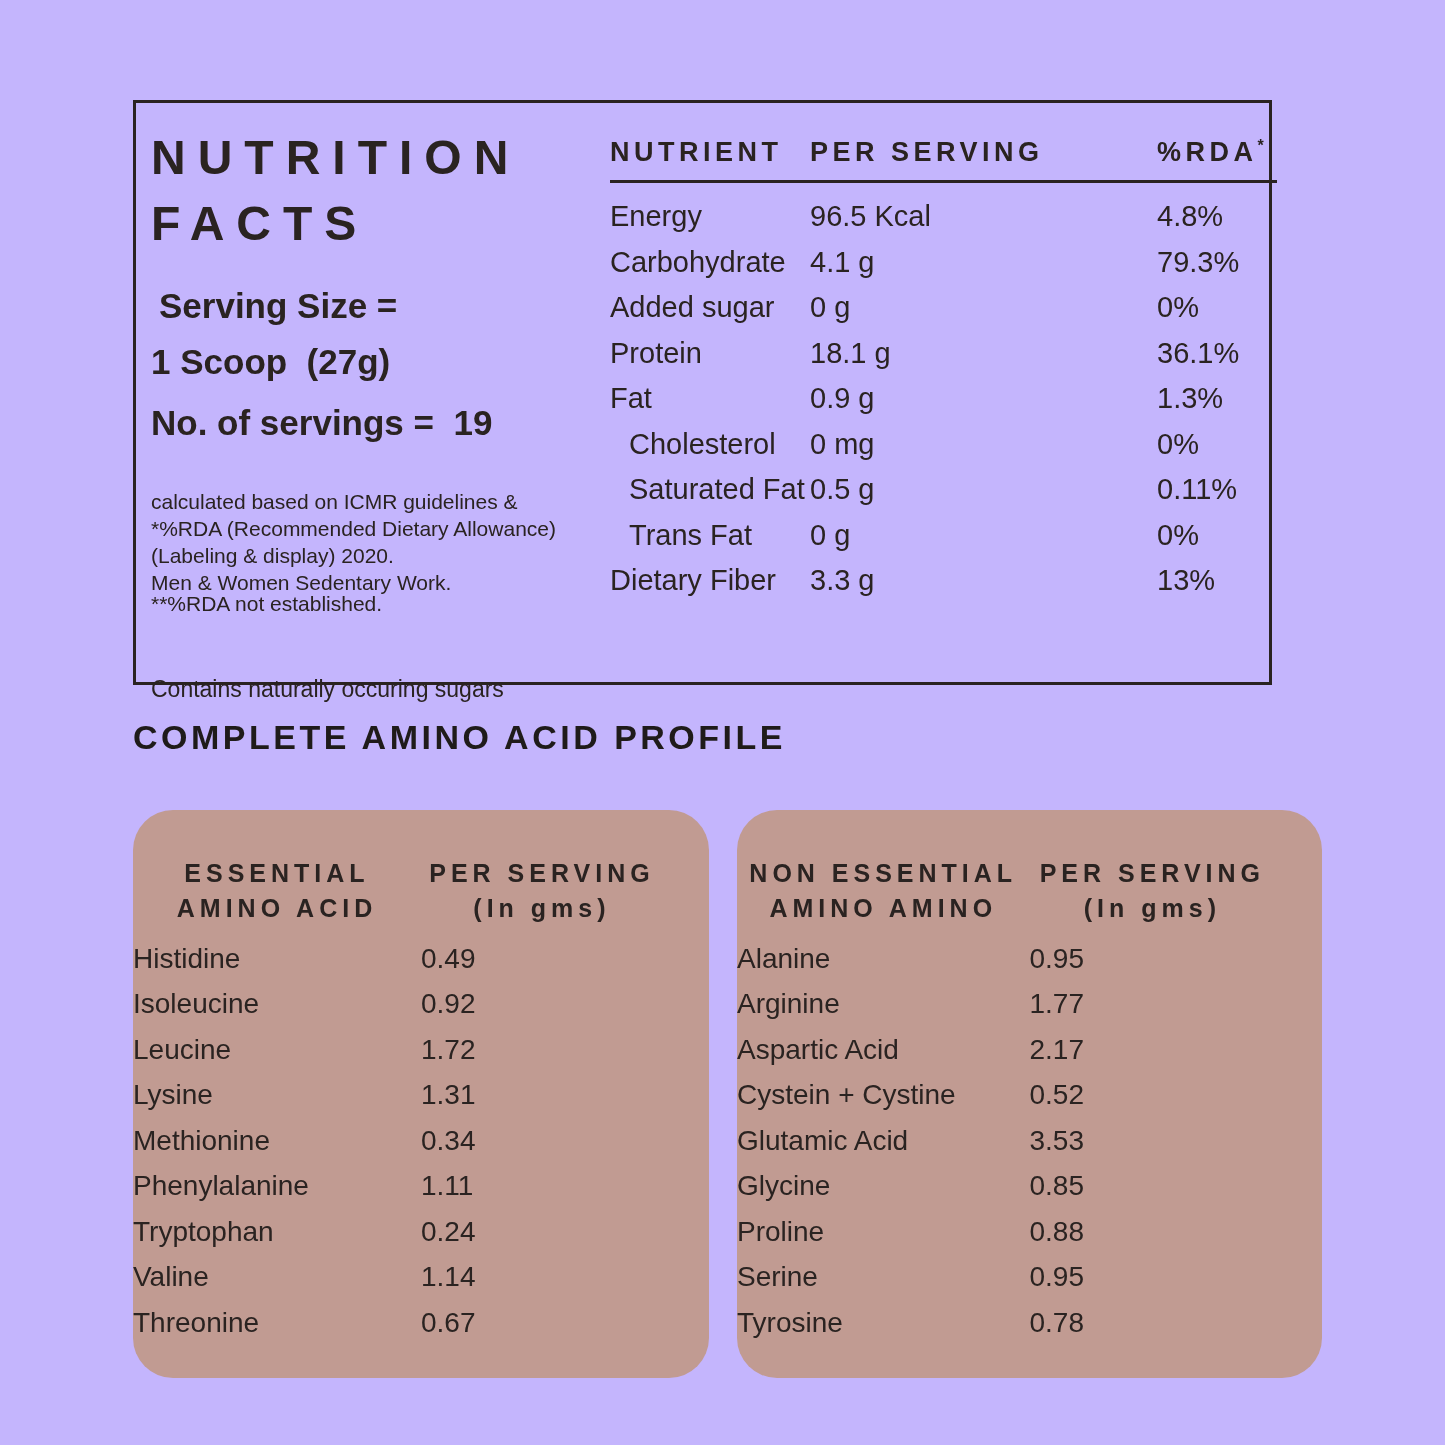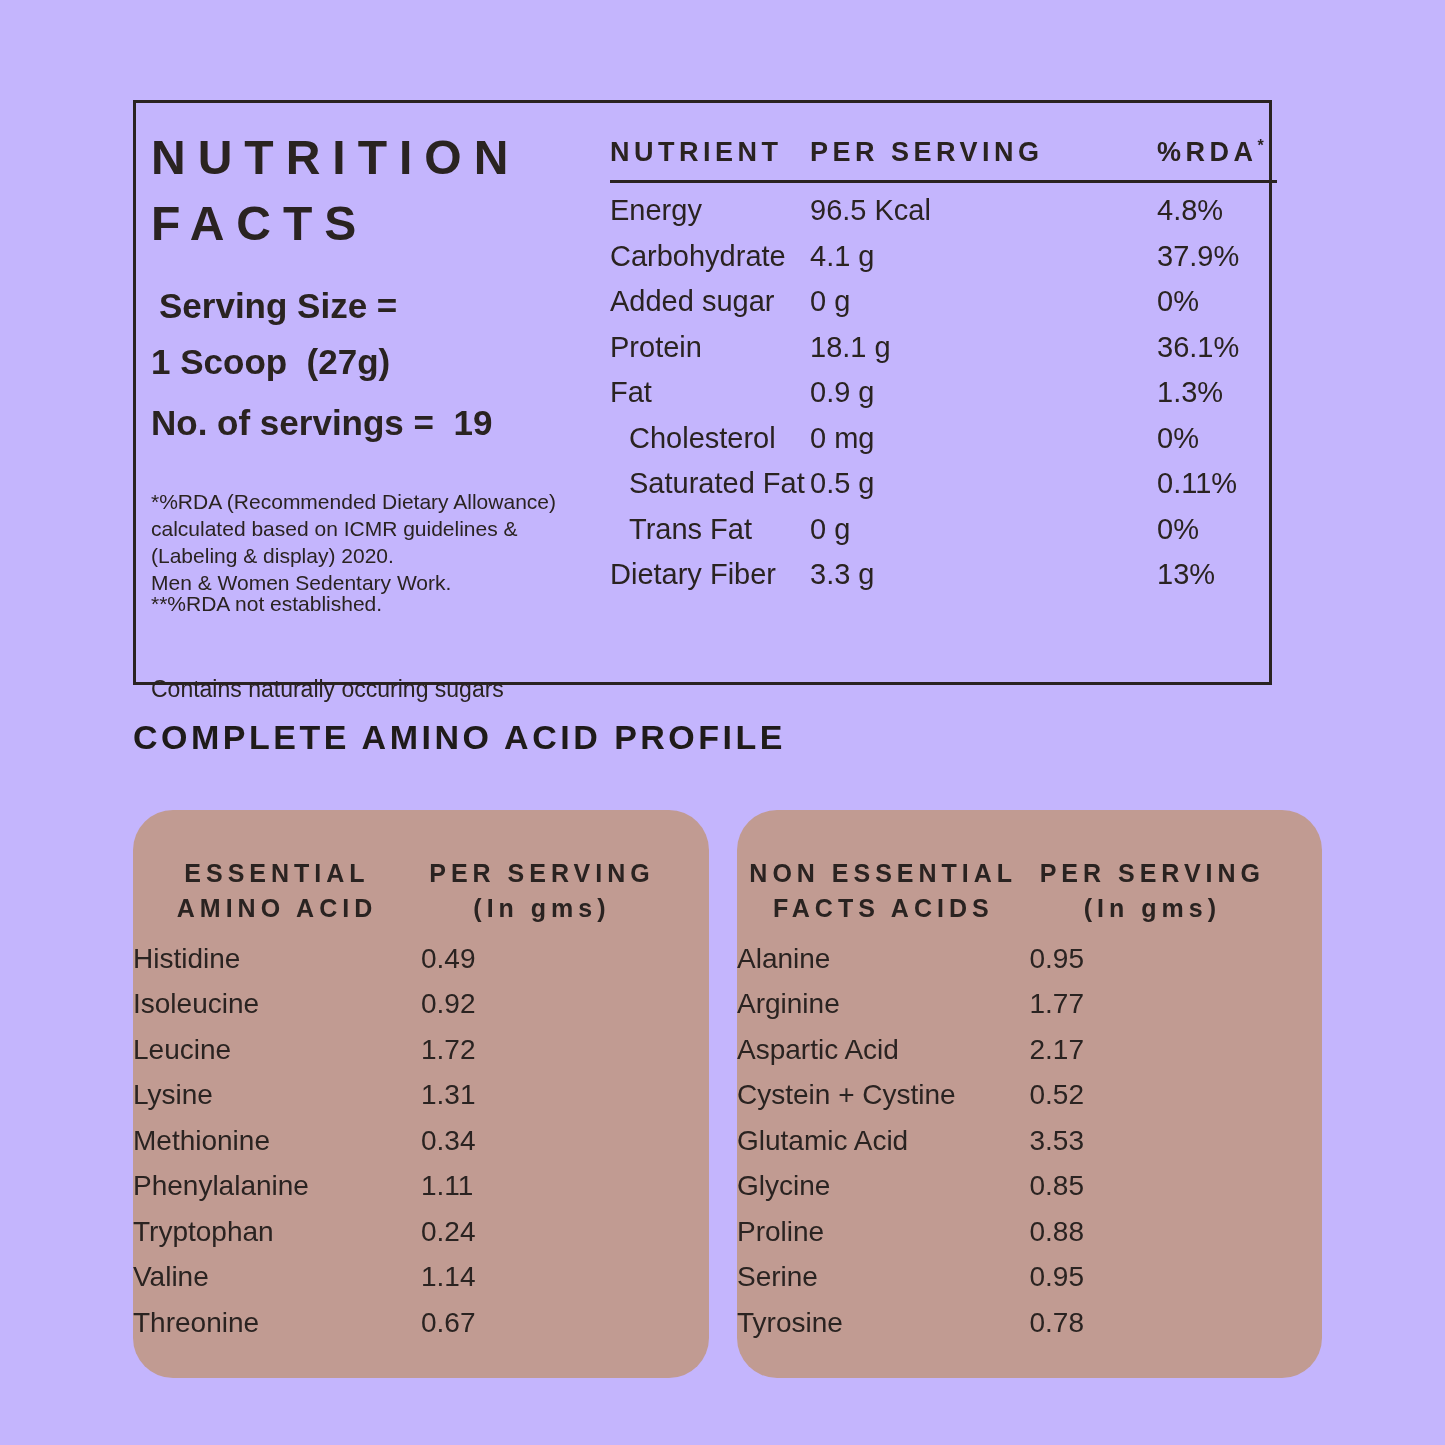--- a/index.html
+++ b/index.html
@@ -39,21 +39,21 @@
   
   .ntable{
     position:absolute;left:474px;top:34px;width:667px;
   }
   .ntable-head{
     display:grid;grid-template-columns:200px 347px 1fr;
     font-size:27px;font-weight:700;letter-spacing:4.5px;
     padding-bottom:12px;border-bottom:3px solid #2a2321;
   }
   .ntable-head sup{font-size:16px;letter-spacing:0;}
-  .nrows{margin-top:5px;}
+  .nrows{margin-top:11px;}
   .nrow{
     display:grid;grid-template-columns:200px 347px 1fr;
     height:45.5px;align-items:center;
     font-size:29px;font-weight:400;
   }
   .nrow.indent .ncell-label{padding-left:19px;}
   
   .amino-heading{
     position:absolute;left:133px;top:718px;
     font-size:34px;font-weight:600;letter-spacing:3.5px;
@@ -85,22 +85,22 @@
 
   <div class="nbox">
 
     <div class="nbox-title"><span>NUTRITION</span><br><span>FACTS</span></div>
 
     <div class="big-line serv1">Serving Size =</div>
     <div class="big-line serv2">1 Scoop  (27g)</div>
     <div class="big-line serv3">No. of servings =  19</div>
 
     <div class="footnote fn1">
+      <div>calculated based on ICMR guidelines &amp;</div>
       <div>*%RDA (Recommended Dietary Allowance)</div>
-      <div>calculated based on ICMR guidelines &amp;</div>
       <div>(Labeling &amp; display) 2020.</div>
       <div>Men &amp; Women Sedentary Work.</div>
     </div>
     <div class="footnote fn2">**%RDA not established.</div>
     <div class="footnote fn3">Contains naturally occuring sugars</div>
 
     <div class="ntable">
       <div class="ntable-head">
         <div>NUTRIENT</div>
         <div>PER SERVING</div>
@@ -108,21 +108,21 @@
       </div>
       <div class="nrows">
         <div class="nrow">
           <div class="ncell-label">Energy</div>
           <div>96.5 Kcal</div>
           <div>4.8%</div>
         </div>
         <div class="nrow">
           <div class="ncell-label">Carbohydrate</div>
           <div>4.1 g</div>
-          <div>37.9%</div>
+          <div>79.3%</div>
         </div>
         <div class="nrow">
           <div class="ncell-label">Added sugar</div>
           <div>0 g</div>
           <div>0%</div>
         </div>
         <div class="nrow">
           <div class="ncell-label">Protein</div>
           <div>18.1 g</div>
           <div>36.1%</div>
@@ -198,21 +198,21 @@
         </div>
       <div class="prow">
           <div>Threonine</div>
           <div>0.67</div>
         </div>
     </div>
   </div>
 
   <div class="panel panel-right">
     <div class="panel-head">
-      <div><span>NON ESSENTIAL</span><br><span>FACTS ACIDS</span></div>
+      <div><span>NON ESSENTIAL</span><br><span>AMINO AMINO</span></div>
       <div><span>PER SERVING</span><br><span>(In gms)</span></div>
     </div>
     <div class="panel-rows">
       <div class="prow">
           <div>Alanine</div>
           <div>0.95</div>
         </div>
       <div class="prow">
           <div>Arginine</div>
           <div>1.77</div>

